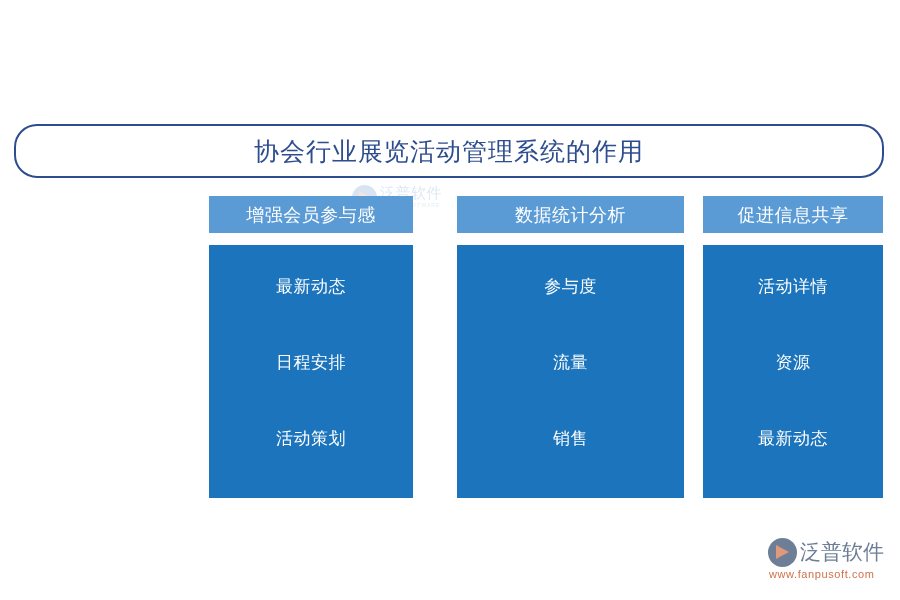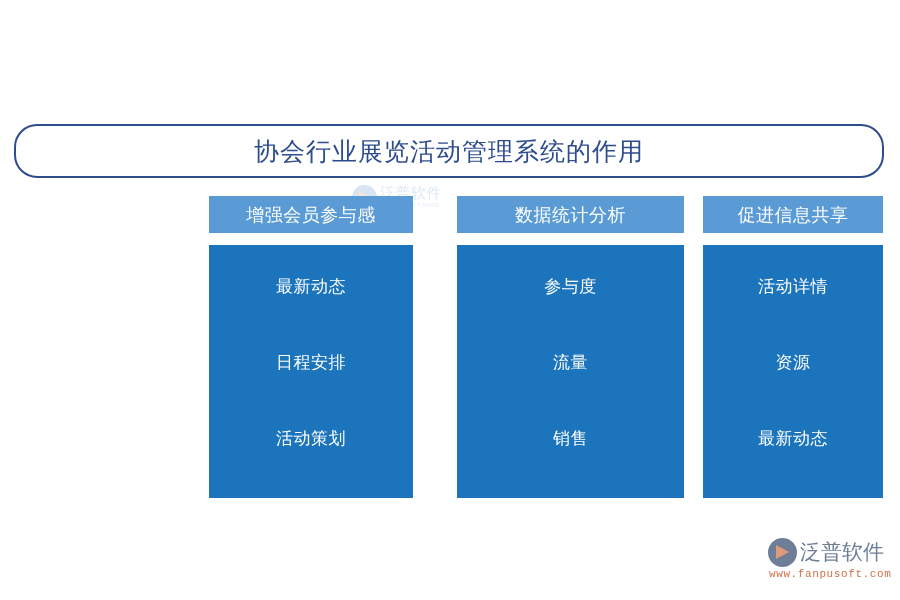--- a/index.html
+++ b/index.html
@@ -184,21 +184,21 @@
     white-space: nowrap;
     line-height: 1;
   }
   .brand-url {
     font-size: 11px;
     color: #D0714A;
     letter-spacing: 0.6px;
     margin-top: 1px;
     margin-left: 1px;
     white-space: nowrap;
-    font-family: Liberation Mono, monospace;
+    font-family: Liberation Sans, sans-serif;
   }
 </style>
 </head>
 <body>
 
 <div id="canvas">
 
   <div class="title-box">
     <div class="title-text">协会行业展览活动管理系统的作用</div>
   </div>

